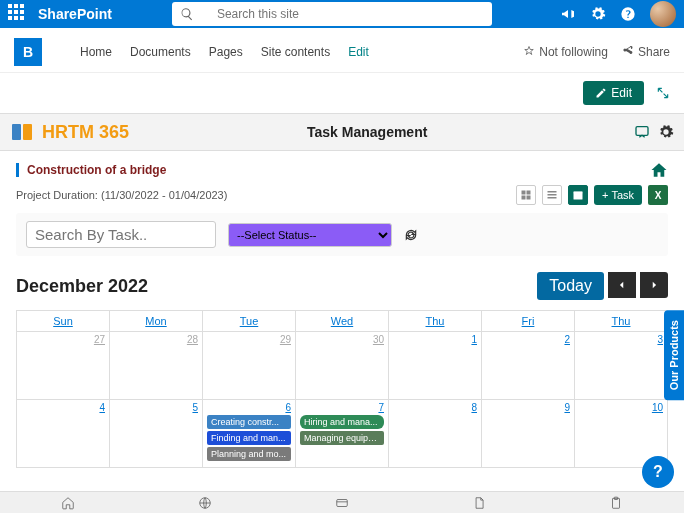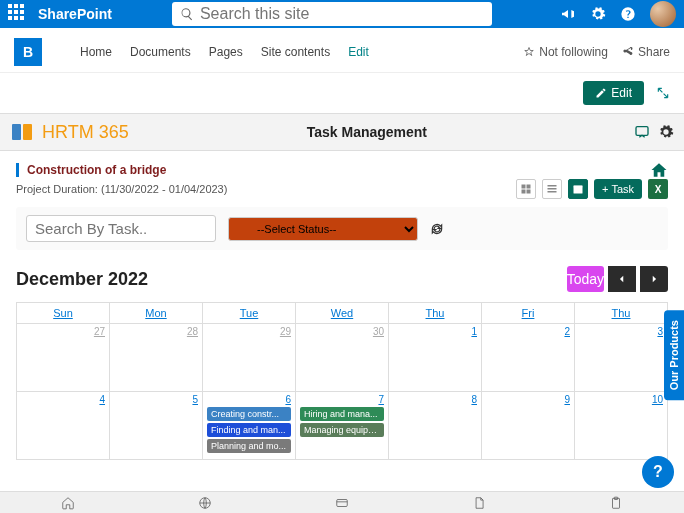--- a/index.html
+++ b/index.html
@@ -5,85 +5,85 @@
 * { box-sizing: border-box; margin: 0; padding: 0; font-family: "Segoe UI", Arial, sans-serif; }
 body { width: 684px; height: 513px; overflow: hidden; background: #fff; font-size: 12px; position: relative; }
 
 
 .suite-bar { background: #0078d4; height: 28px; display: flex; align-items: center; color: #fff; padding: 0 8px; gap: 10px; }
 .waffle { width: 20px; height: 20px; display: grid; grid-template-columns: repeat(3,4px); grid-template-rows: repeat(3,4px); gap: 2px; cursor: pointer; }
 .waffle span { background: #fff; width: 4px; height: 4px; }
 .suite-title { font-size: 14px; font-weight: 600; }
 .search-box { flex: 0 0 320px; margin-left: 50px; background: #fff; border-radius: 3px; height: 24px; display: flex; align-items: center; padding: 0 8px; gap: 6px; }
 .search-box svg { width: 14px; height: 14px; fill: #666; }
-.search-box input { border: none; outline: none; flex: 1; font-size: 16px; color: #333; background: transparent; }
+.search-box input { border: none; outline: none; flex: 1; font-size: 12px; color: #333; background: transparent; margin-left: 17px; }
 .suite-right { margin-left: auto; display: flex; align-items: center; gap: 14px; }
 .suite-right svg { width: 16px; height: 16px; fill: #fff; cursor: pointer; }
 .avatar { width: 26px; height: 26px; border-radius: 50%; background: radial-gradient(circle at 30% 30%, #e8c8a8, #a06030); cursor: pointer; }
 
 
 .site-header { display: flex; align-items: center; padding: 10px 14px 6px; gap: 14px; border-bottom: 1px solid #eee; }
 .site-logo { width: 28px; height: 28px; background: #0078d4; color: #fff; display: flex; align-items: center; justify-content: center; font-weight: 600; font-size: 14px; }
 .site-name { font-size: 18px; font-weight: 700; color: #222; }
 .site-nav { display: flex; gap: 18px; margin-left: 24px; font-size: 12px; color: #444; }
 .site-nav a { color: #444; text-decoration: none; cursor: pointer; }
 .site-nav a.edit { color: #038387; }
 .site-actions { margin-left: auto; display: flex; align-items: center; gap: 14px; font-size: 12px; color: #555; }
 .star-icon { fill: none; stroke: #555; stroke-width: 1.5; width: 12px; height: 12px; }
-.share-link { display: flex; align-items: center; gap: 4px; cursor: pointer; }
+.share-link { display: flex; gap: 4px; cursor: pointer; }
 
 
 .edit-bar { display: flex; justify-content: flex-end; align-items: center; padding: 8px 14px; gap: 12px; }
 .edit-btn { background: #046b5c; color: #fff; border: none; padding: 5px 12px; border-radius: 3px; font-size: 12px; display: flex; align-items: center; gap: 4px; cursor: pointer; }
 .expand-icon { width: 14px; height: 14px; stroke: #038387; stroke-width: 2; fill: none; cursor: pointer; }
 
 
 .app-bar { background: #f3f3f3; border-top: 1px solid #ddd; border-bottom: 1px solid #ddd; display: flex; align-items: center; padding: 6px 10px; gap: 8px; }
 .app-logo { width: 24px; height: 24px; display: flex; align-items: center; }
-.app-name { color: #f39c12; font-size: 18px; font-weight: 400; }
+.app-name { color: #f39c12; font-size: 18px; font-weight: 700; }
 .app-title { font-weight: 700; font-size: 14px; color: #222; margin-left: 170px; }
 .app-right-icons { margin-left: auto; display: flex; gap: 8px; }
 .app-right-icons svg { width: 16px; height: 16px; cursor: pointer; }
 
 
 .project-area { padding: 10px 16px; }
 .project-header { display: flex; align-items: center; }
 .project-title { font-size: 12px; font-weight: 600; color: #7f1d1d; border-left: 3px solid #0078d4; padding-left: 8px; }
 .home-icon { margin-left: auto; fill: #046b5c; width: 18px; height: 18px; cursor: pointer; }
-.project-meta { font-size: 11px; color: #555; display: flex; align-items: center; }
+.project-meta { font-size: 11px; color: #555; margin-top: 6px; display: flex; align-items: center; }
 .project-toolbar { margin-left: auto; display: flex; gap: 6px; }
 .tool-icon-box { width: 20px; height: 20px; border: 1px solid #ccc; border-radius: 2px; display: flex; align-items: center; justify-content: center; cursor: pointer; }
 .task-btn { background: #046b5c; color: #fff; border: none; padding: 4px 8px; border-radius: 3px; font-size: 11px; cursor: pointer; }
 .excel-btn { width: 20px; height: 20px; background: #1d6f42; border-radius: 2px; display: flex; align-items: center; justify-content: center; color: #fff; font-size: 10px; font-weight: bold; cursor: pointer; }
 
 
 .filters { background: #fafafa; padding: 8px 10px; display: flex; gap: 12px; margin-top: 8px; border-radius: 3px; align-items: center; }
 .filter-input { border: 1px solid #ccc; border-radius: 3px; padding: 4px 8px; font-size: 15px; width: 190px; outline: none; }
-.filter-select { border: 1px solid #ccc; border-radius: 3px; padding: 4px 24px; font-size: 11px; width: 190px; outline: none; background: #c2410c; }
+.filter-select { border: 1px solid #ccc; border-radius: 3px; padding: 4px 4px; font-size: 11px; width: 164px; outline: none; background: #8b5cf6; }
 .refresh-icon { width: 14px; height: 14px; cursor: pointer; }
 
 
 .cal-header { display: flex; align-items: center; margin-top: 16px; gap: 16px; }
 .cal-month { font-size: 18px; font-weight: 600; color: #222; }
 .cal-controls { margin-left: auto; display: flex; gap: 4px; }
-.today-btn { background: #d946ef; color: #fff; border: none; padding: 5px 0; border-radius: 3px; font-size: 14px; cursor: pointer; }
+.today-btn { background: #0369a1; color: #fff; border: none; padding: 5px 12px; border-radius: 3px; font-size: 16px; cursor: pointer; }
 .nav-btn { background: #2b2b2b; color: #fff; border: none; width: 28px; height: 26px; display: flex; align-items: center; justify-content: center; cursor: pointer; }
 .nav-btn:first-of-type { border-radius: 3px 0 0 3px; }
 .nav-btn:last-of-type { border-radius: 0 3px 3px 0; }
 
 .cal-table { width: 100%; border-collapse: collapse; margin-top: 10px; table-layout: fixed; }
 .cal-table th { border: 1px solid #ddd; padding: 4px; font-size: 11px; color: #0078d4; text-decoration: underline; font-weight: 400; cursor: pointer; }
 .cal-table td { border: 1px solid #ddd; height: 68px; vertical-align: top; padding: 2px 4px; font-size: 10px; text-align: right; color: #0078d4; position: relative; }
 .cal-table td .daynum { text-decoration: underline; cursor: pointer; display: inline-block; }
 .cal-table td.other { color: #aaa; }
 .event { display: block; font-size: 9px; color: #fff; padding: 2px 4px; border-radius: 2px; margin-top: 2px; text-align: left; overflow: hidden; text-overflow: ellipsis; white-space: nowrap; cursor: pointer; }
 .ev-blue { background: #3b82c4; }
 .ev-orange { background: #1d4ed8; }
 .ev-gray { background: #7a7a7a; }
-.ev-green { background: #2e8b57; }
+.ev-green { background: #2e8b57; border-radius: 6px; }
 .ev-dgreen { background: #5a7d5a; }
 
 
 .side-tab { position: absolute; right: 0; top: 310px; background: #0078d4; color: #fff; writing-mode: vertical-rl; transform: rotate(180deg); padding: 10px 4px; font-size: 11px; font-weight: 600; border-radius: 0 4px 4px 0; cursor: pointer; }
 
 
 .help-bubble { position: absolute; right: 10px; bottom: 25px; width: 32px; height: 32px; background: #0078d4; color: #fff; border-radius: 50%; display: flex; align-items: center; justify-content: center; font-weight: 700; font-size: 16px; cursor: pointer; }
 
 
 .bottom-bar { position: absolute; bottom: 0; left: 0; right: 0; height: 22px; background: #f0f0f0; border-top: 1px solid #ddd; display: flex; align-items: center; justify-content: space-around; }

